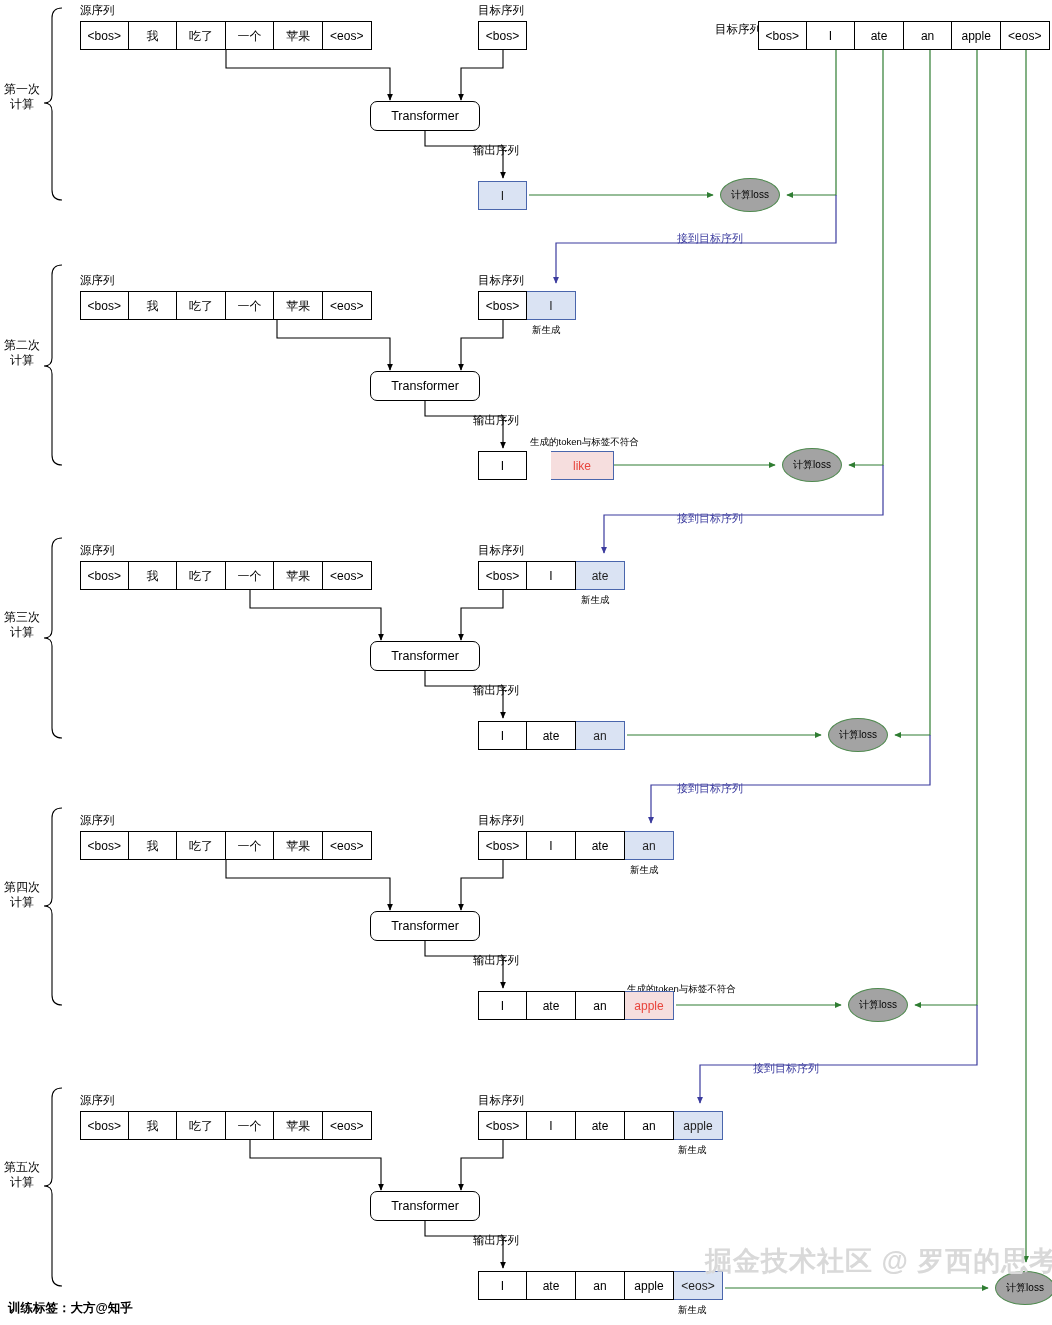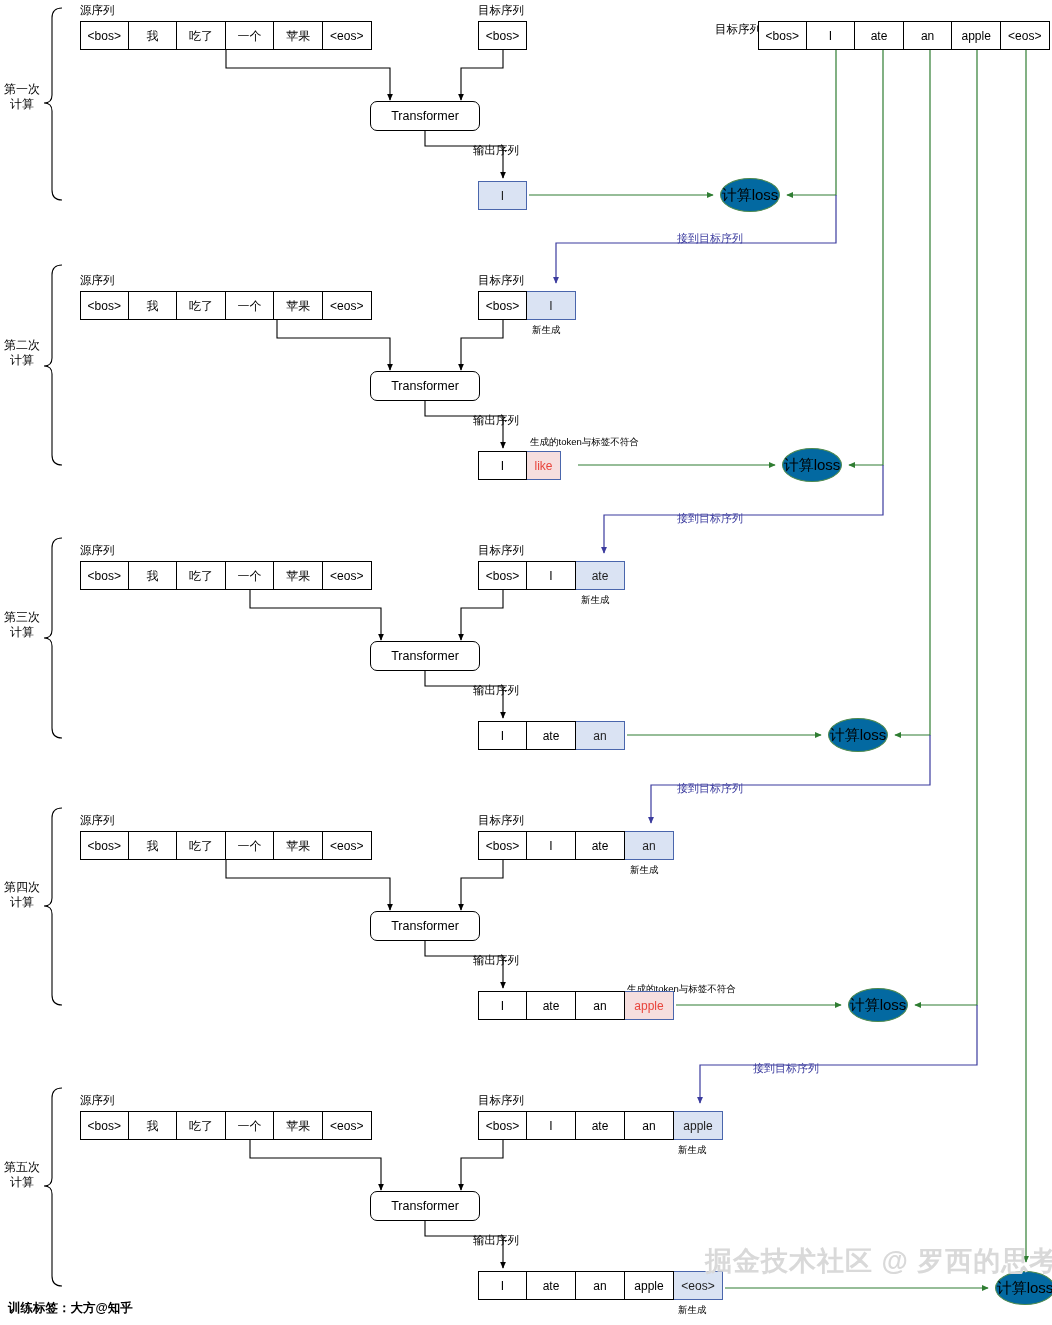--- a/index.html
+++ b/index.html
@@ -15,23 +15,23 @@
   .cell + .cell{border-left:0;}
   .cell.hl{background:#dae3f3;border-color:#4a66ac;color:#1f1f1f;}
   .cell.bad{background:#f6dede;border-color:#4a66ac;color:#e8453c;}
   .cap{font-size:11.5px;line-height:1;white-space:nowrap;color:#000;}
   .cap-sm{font-size:9.5px;line-height:1;white-space:nowrap;color:#000;}
   .cap-purple{font-size:11px;line-height:1;white-space:nowrap;color:#3b3b9e;}
   .tfm{box-sizing:border-box;border:1px solid #000;border-radius:7px;background:#fff;
        width:110px;height:30px;display:flex;align-items:center;justify-content:center;
        font-size:12.5px;color:#000;}
   .loss{box-sizing:border-box;width:60px;height:34px;border-radius:50%;
-        border:1px solid #4f8a4f;background:#0369a1;
+        border:1px solid #4f8a4f;background:#a3a3a3;
         display:flex;align-items:center;justify-content:center;
-        font-size:15px;color:#000;white-space:nowrap;text-align:center;}
+        font-size:10px;color:#000;white-space:nowrap;text-align:center;}
   .steplab{font-size:12px;line-height:15px;text-align:center;white-space:nowrap;}
   .footer{font-size:12.5px;font-weight:bold;white-space:nowrap;}
   .watermark{font-size:27px;color:#d9d9d9;font-weight:bold;white-space:nowrap;
              letter-spacing:1px;}
 </style>
 </head>
 <body>
 
 <div id="stage">
 
@@ -156,21 +156,21 @@
   <div class="abs seq tgt-row" style="left:478px;top:291px;">
       <div class="cell" style="width: 49px;">&lt;bos&gt;</div>
       <div class="cell hl" style="width: 49px;">I</div>
     </div>
   <div class="abs cap-sm" style="left:532px;top:325px;">新生成</div>
   <div class="abs tfm" style="left:370px;top:371px;">Transformer</div>
   <div class="abs cap" style="left:473px;top:415px;">输出序列</div>
   <div class="abs cap-sm" style="left:530px;top:437px;">生成的token与标签不符合</div>
   <div class="abs seq out-row" style="left:478px;top:451px;">
       <div class="cell" style="width: 49px;">I</div>
-      <div class="cell bad" style="width: 34px;">like</div>
+      <div class="cell bad" style="width: 63px; margin-left: 24px;">like</div>
     </div>
   <div class="abs loss" style="left:782px;top:448px;">计算loss</div>
   <div class="abs cap-purple" style="left:677px;top:513px;">接到目标序列</div>
 
   <div class="abs steplab" style="left:0px;top:610px;width:44px;">
     <div>第三次</div>
     <div>计算</div>
   </div>
   <div class="abs cap" style="left:80px;top:545px;">源序列</div>
   <div class="abs seq src-row" style="left:80px;top:561px;">

